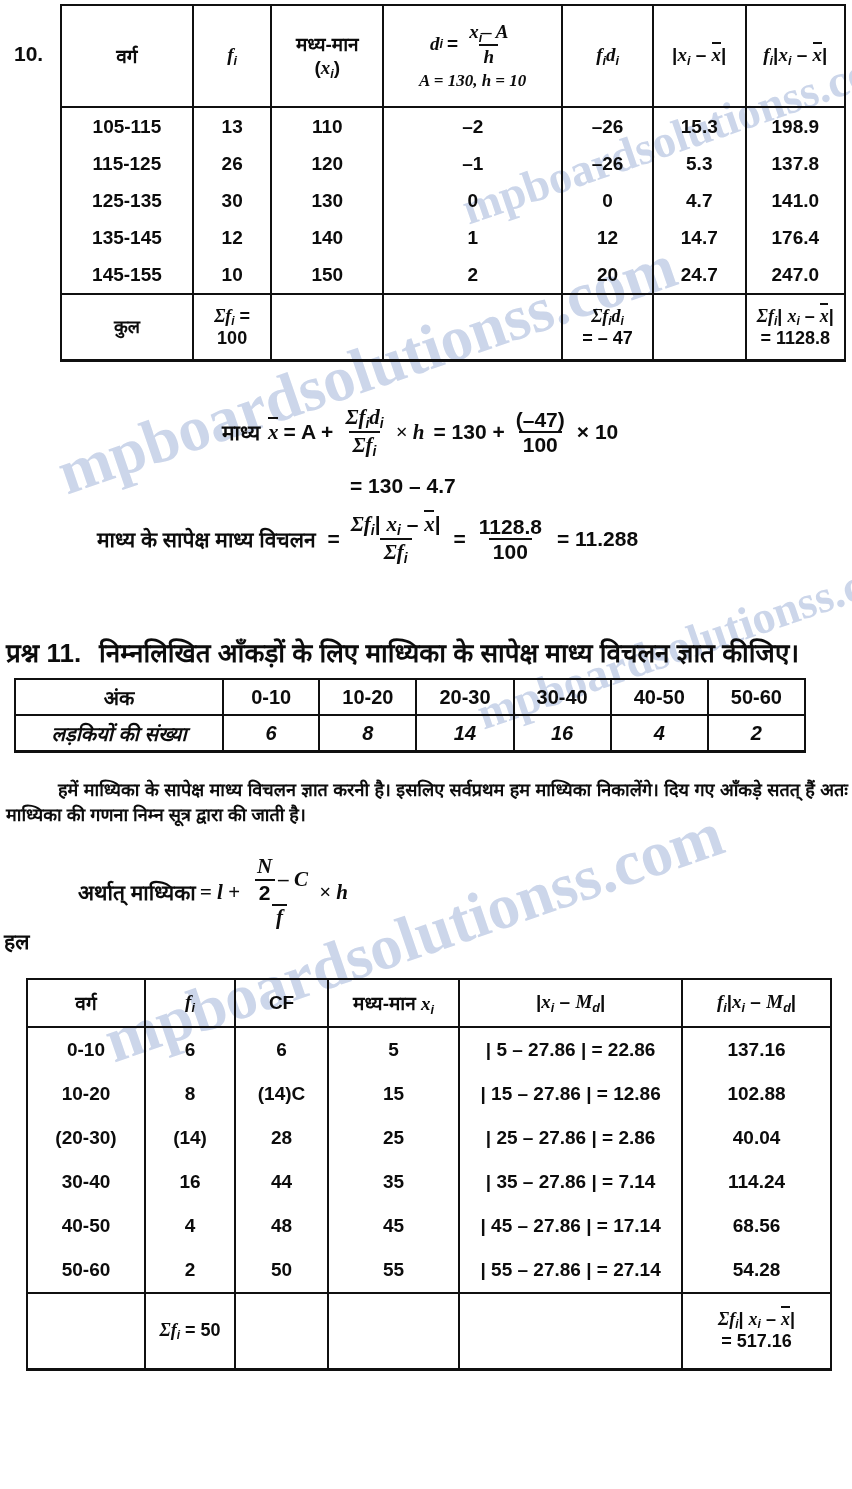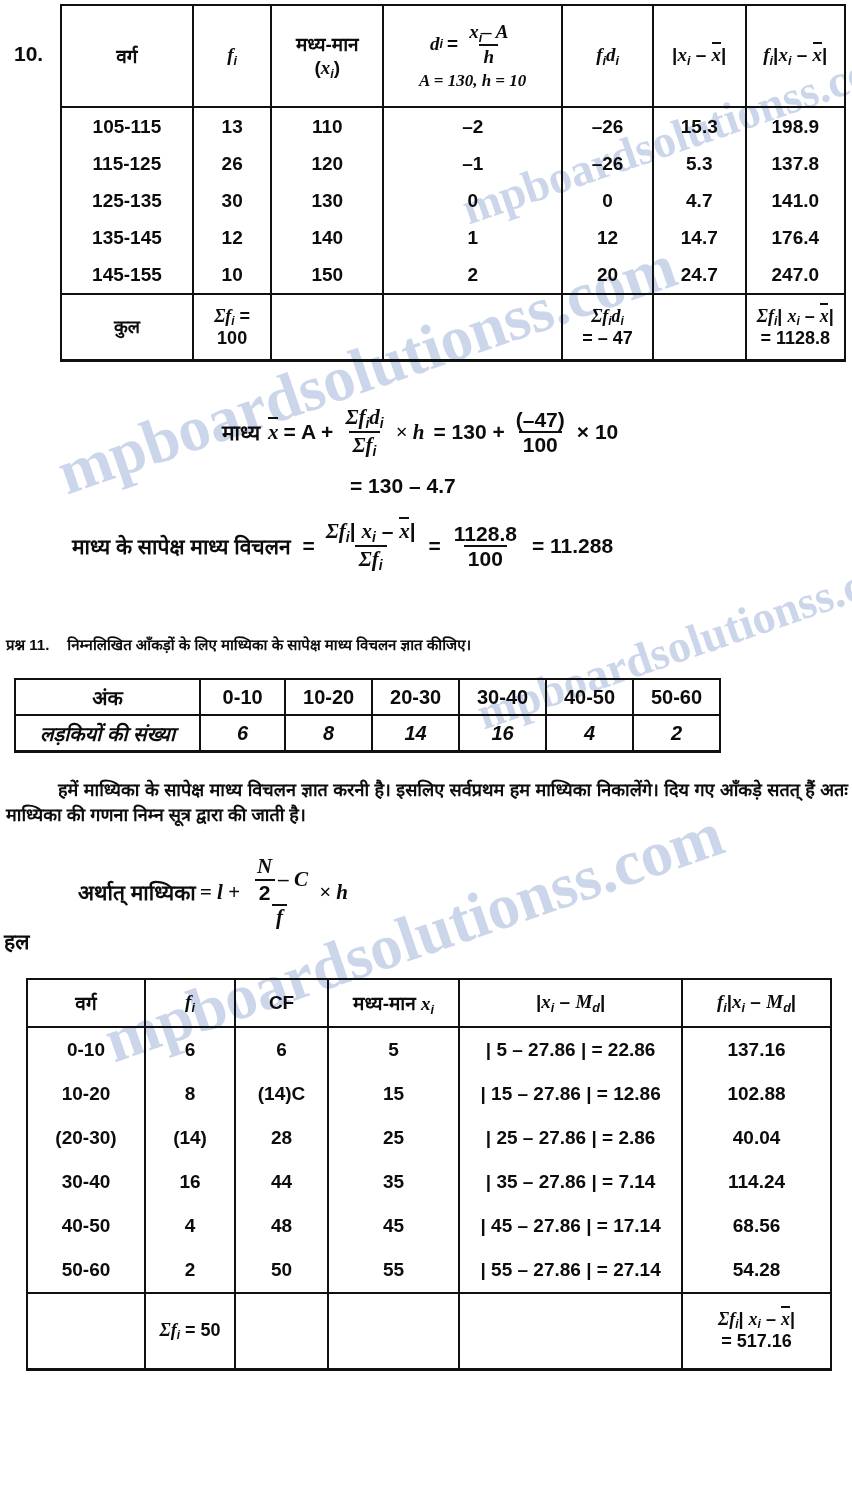--- a/index.html
+++ b/index.html
@@ -54,28 +54,28 @@
   #t1 tbody tr:last-child td{border-bottom:2.5px solid #101010;}
   #t1 tfoot td{height:58px;border-bottom:3px solid #101010;font-size:18px;line-height:1.12;}
   .c1{width:135px}.c2{width:77px}.c3{width:113px}.c4{width:184px}.c5{width:90px}.c6{width:92px}.c7{width:95px}
 
   
   #work{position:absolute;left:0;top:405px;width:852px;font-size:21px;font-weight:bold;}
   #work .ln{display:flex;align-items:center;}
   #l1{padding-left:222px;}
   #l2{padding-left:350px;margin-top:14px;}
   #l3{padding-left:350px;margin-top:10px;}
-  #l4{padding-left:72px;margin-top:21px;text-align:center;}
-
-  
-  #q11{position:absolute;left:6px;top:634px;width:846px;font-size:15px;font-weight:bold;display:flex;align-items:baseline;}
+  #l4{padding-left:97px;margin-top:14px;text-align:center;}
+
+  
+  #q11{position:absolute;left:6px;top:634px;width:846px;font-size:26px;font-weight:bold;display:flex;align-items:baseline;}
   #q11 .lbl{white-space:nowrap;margin-right:18px;}
 
   
-  #t2{position:absolute;left:14px;top:678px;width:707px;border-collapse:collapse;border-radius:11px;}
+  #t2{position:absolute;left:14px;top:678px;width:792px;border-collapse:collapse;border-radius:11px;}
   #t2 td{
     border-left:2px solid #101010;border-right:2px solid #101010;
     text-align:center;font-size:20px;font-weight:bold;height:30px;padding:2px;
   }
   #t2 tr:first-child td{border-top:2.5px solid #101010;border-bottom:2px solid #101010;}
   #t2 tr:last-child td{border-bottom:3px solid #101010;font-style:italic;}
   #t2 .hd{width:222px;}
   #t2 .dc{width:100px;}
 
   

